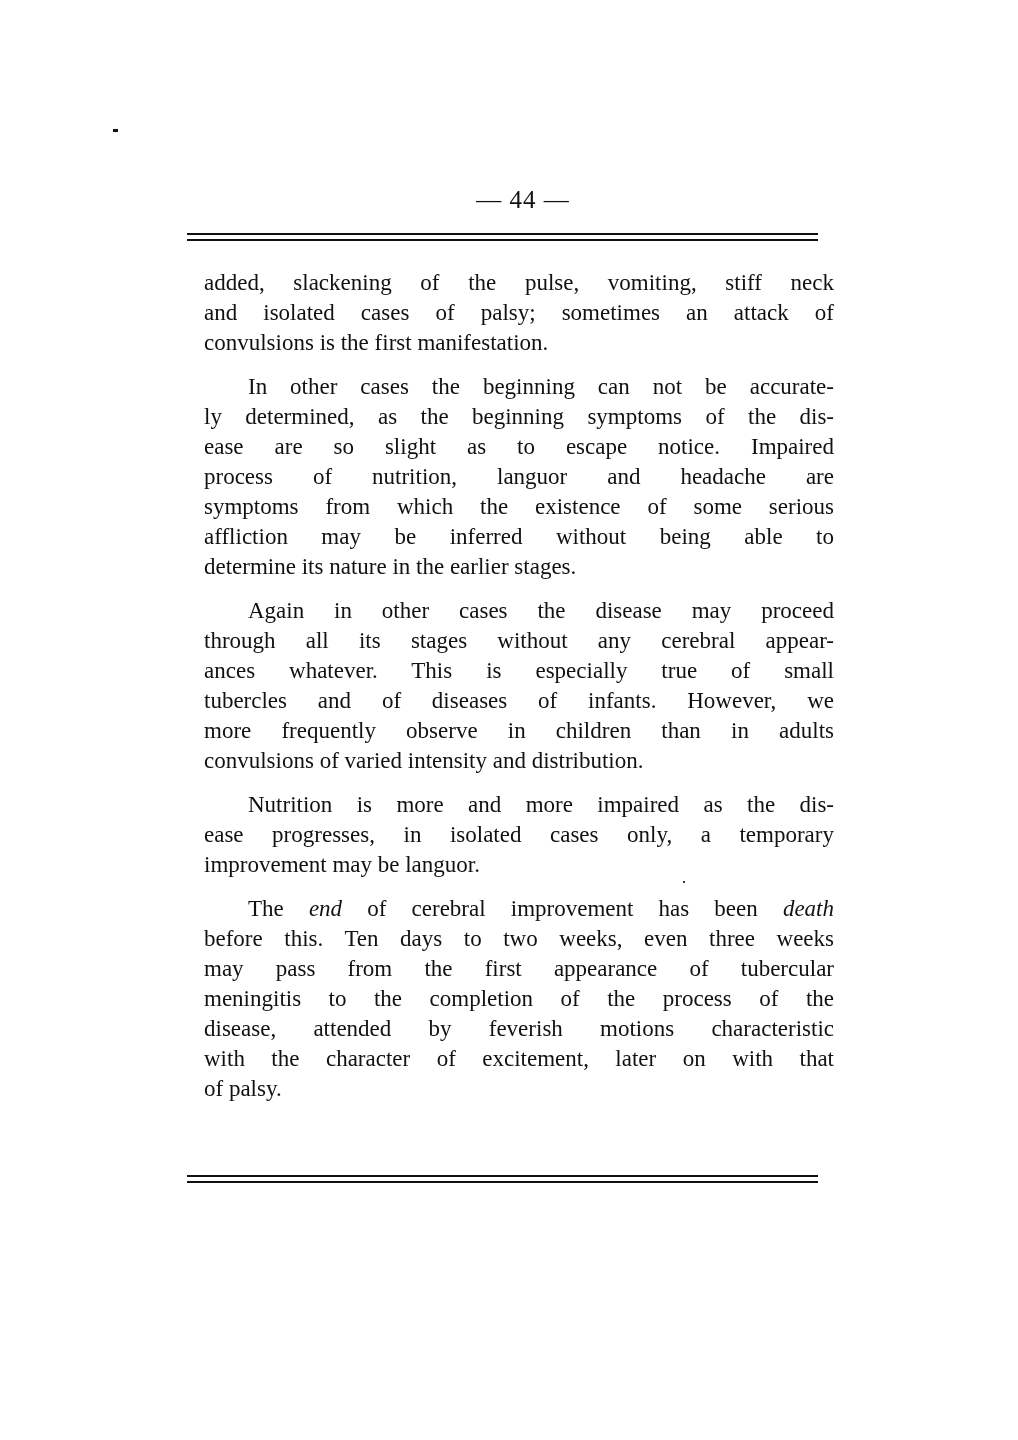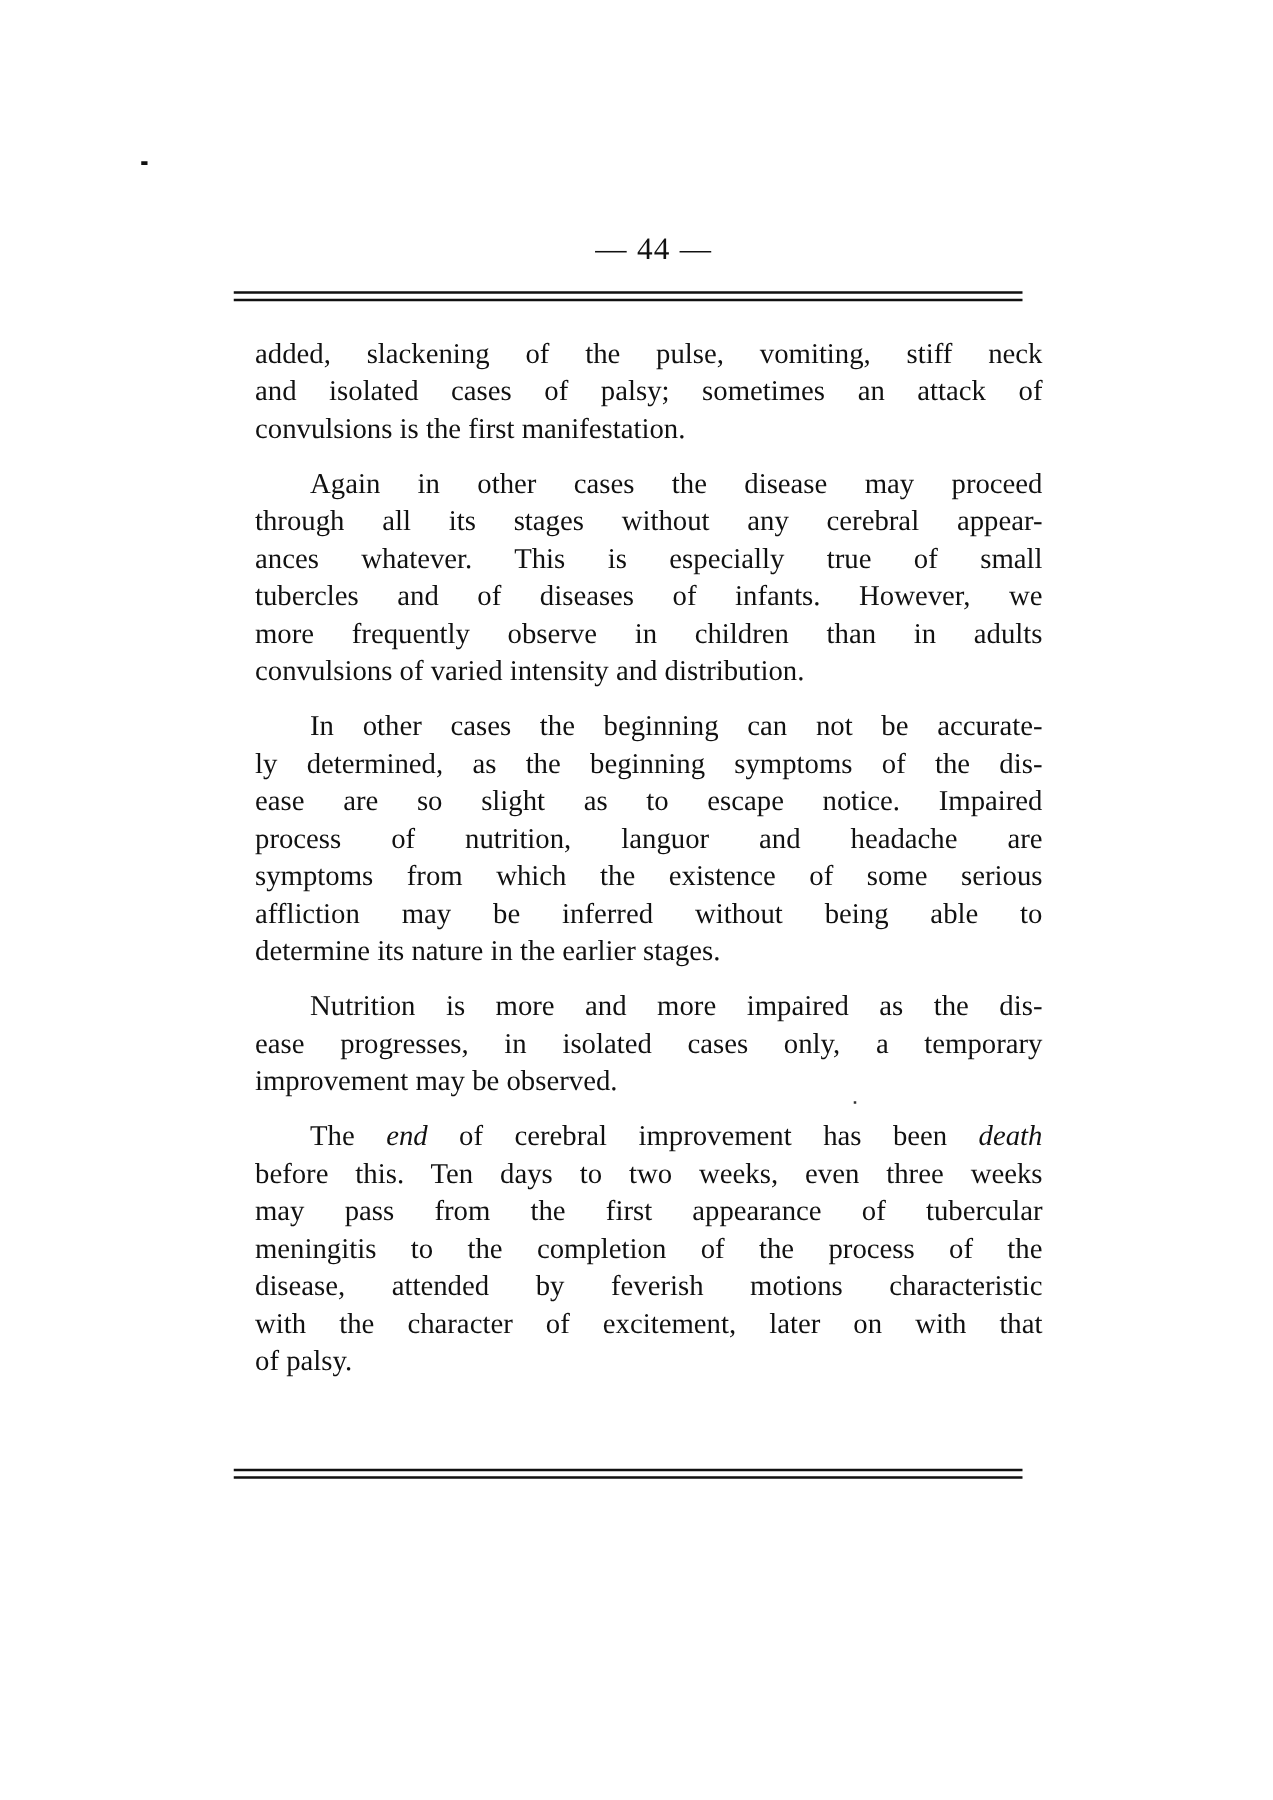--- a/index.html
+++ b/index.html
@@ -104,42 +104,42 @@
 </div>
 
 <div class="text-block">
   <div class="para">
     <span class="line">added, slackening of the pulse, vomiting, stiff neck</span>
     <span class="line">and isolated cases of palsy; sometimes an attack of</span>
     <span class="line last">convulsions is the first manifestation.</span>
   </div>
 
   <div class="para">
-    <span class="line first-indent">Again in other cases the disease may proceed</span>
-    <span class="line">through all its stages without any cerebral appear-</span>
-    <span class="line">ances whatever.  This is especially true of small</span>
-    <span class="line">tubercles and of diseases of infants.  However, we</span>
-    <span class="line">more frequently observe in children than in adults</span>
-    <span class="line last">convulsions of varied intensity and distribution.</span>
-  </div>
-
-  <div class="para">
     <span class="line first-indent">In other cases the beginning can not be accurate-</span>
     <span class="line">ly determined, as the beginning symptoms of the dis-</span>
     <span class="line">ease are so slight as to escape notice.  Impaired</span>
     <span class="line">process of nutrition, languor and headache are</span>
     <span class="line">symptoms from which the existence of some serious</span>
     <span class="line">affliction may be inferred without being able to</span>
     <span class="line last">determine its nature in the earlier stages.</span>
   </div>
 
   <div class="para">
+    <span class="line first-indent">Again in other cases the disease may proceed</span>
+    <span class="line">through all its stages without any cerebral appear-</span>
+    <span class="line">ances whatever.  This is especially true of small</span>
+    <span class="line">tubercles and of diseases of infants.  However, we</span>
+    <span class="line">more frequently observe in children than in adults</span>
+    <span class="line last">convulsions of varied intensity and distribution.</span>
+  </div>
+
+  <div class="para">
     <span class="line first-indent">Nutrition is more and more impaired as the dis-</span>
     <span class="line">ease progresses, in isolated cases only, a temporary</span>
-    <span class="line last">improvement may be observed.</span>
+    <span class="line last">improvement may be languor.</span>
   </div>
 
   <div class="para">
     <span class="line first-indent"><span>The </span><em>end</em><span> of cerebral improvement has been </span><em>death</em></span>
     <span class="line">before this.  Ten days to two weeks, even three weeks</span>
     <span class="line">may pass from the first appearance of tubercular</span>
     <span class="line">meningitis to the completion of the process of the</span>
     <span class="line">disease, attended by feverish motions characteristic</span>
     <span class="line">with the character of excitement, later on with that</span>
     <span class="line last">of palsy.</span>

